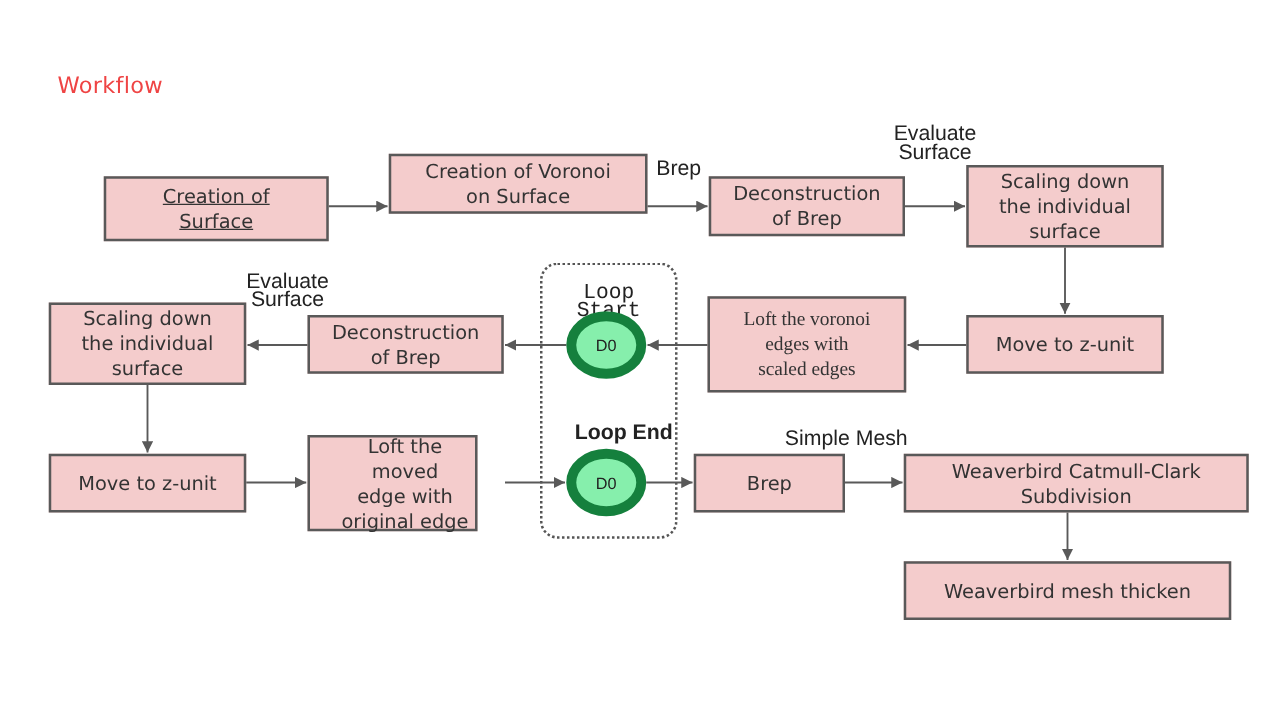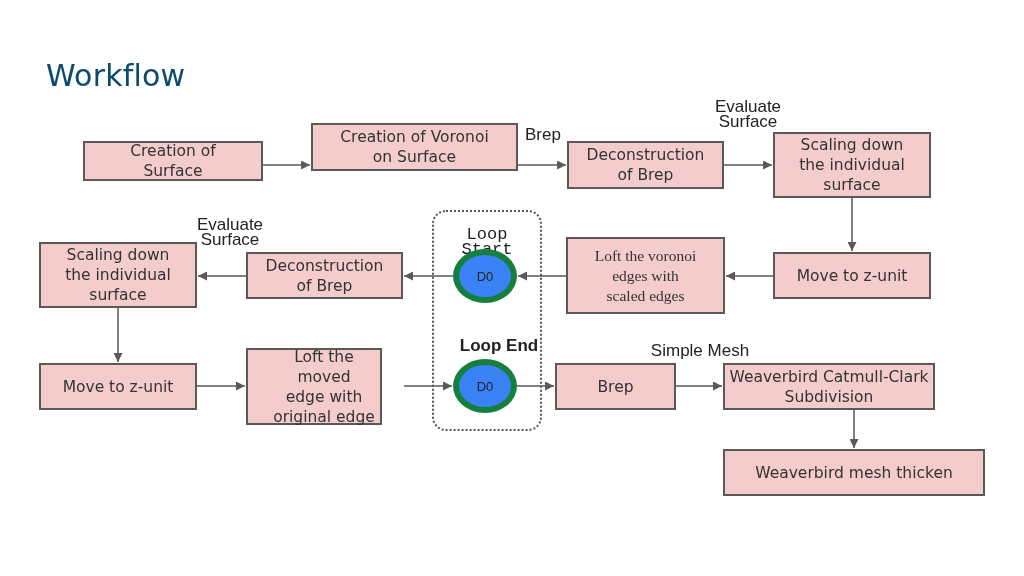--- a/index.html
+++ b/index.html
@@ -1,37 +1,37 @@
 <!DOCTYPE html>
 <html><head>
 <meta charset="utf-8">
 <style>
   html, body { margin: 0; padding: 0; }
   body { width: 1024px; height: 576px; background: #ffffff; position: relative; overflow: hidden;
          font-family: "DejaVu Sans", sans-serif; }
-  #title { position: absolute; left: 46px; top: 58px; font-size: 30px; color: #0c4a6e; font-weight: 400;
+  #title { position: absolute; left: 46px; top: 58px; font-size: 18px; color: #ef4444; font-weight: 400;
            letter-spacing: 0.2px; }
   .box { position: absolute; box-sizing: border-box; background: #f4cccc; border: 2px solid #595959;
          display: flex; align-items: center; justify-content: center; text-align: center;
          font-size: 15.5px; line-height: 20px; color: #333; white-space: pre-line; }
   .lbl { position: absolute; font-family: "Liberation Sans", sans-serif; font-size: 17px; color: #222;
          text-align: center; line-height: 15px; white-space: pre-line; }
   .node { position: absolute; box-sizing: border-box; width: 64px; height: 54px; border-radius: 50%;
-          background: #3b82f6; border: 6px solid #15803d; display: flex; align-items: center;
+          background: #86efac; border: 8px solid #15803d; display: flex; align-items: center;
           justify-content: center; font-family: "Liberation Sans", sans-serif; font-size: 13px; color: #222; }
   #loop-group { position: absolute; left: 432px; top: 210px; width: 110px; height: 221px;
                 border: 2px dotted #555; border-radius: 14px; box-sizing: border-box; }
   svg#arrows { position: absolute; left: 0; top: 0; }
 </style>
 </head>
 <body>
 
 <div id="title">Workflow</div>
 
-<div class="box" style="left:83px;top:141px;width:180px;height:40px;">Creation of
+<div class="box" style="left:83px;top:141px;width:180px;height:52px;text-decoration:underline;">Creation of
 Surface</div>
 <div class="box" style="left:311px;top:123px;width:207px;height:48px;">Creation of Voronoi
 on Surface</div>
 <div class="box" style="left:567px;top:141px;width:157px;height:48px;">Deconstruction
 of Brep</div>
 <div class="box" style="left:773px;top:132px;width:158px;height:66px;">Scaling down
 the individual
 surface</div>
 
 <div class="box" style="left:39px;top:242px;width:158px;height:66px;">Scaling down
@@ -42,36 +42,36 @@
 <div class="box" style="left:566px;top:237px;width:159px;height:77px;font-family:Liberation Serif, serif;">Loft the voronoi
 edges with
 scaled edges</div>
 <div class="box" style="left:773px;top:252px;width:158px;height:47px;">Move to z-unit</div>
 
 <div class="box" style="left:39px;top:363px;width:158px;height:47px;">Move to z-unit</div>
 <div class="box" style="left:246px;top:348px;width:136px;height:77px;padding-left:20px;">Loft the moved
 edge with
 original edge</div>
 <div class="box" style="left:555px;top:363px;width:121px;height:47px;">Brep</div>
-<div class="box" style="left:723px;top:363px;width:212px;height:47px;">Weaverbird Catmull-Clark
+<div class="box" style="left:723px;top:363px;width:276px;height:47px;">Weaverbird Catmull-Clark
 Subdivision</div>
 <div class="box" style="left:723px;top:449px;width:262px;height:47px;">Weaverbird mesh thicken</div>
 
 <div id="loop-group"></div>
 <div class="lbl" style="left:444px;top:227px;width:86px;font-family:Liberation Mono, monospace;">Loop Start</div>
 <div class="node" style="left:453px;top:249px;">D0</div>
 <div class="lbl" style="left:456px;top:338px;width:86px;font-weight:bold;">Loop End</div>
 <div class="node" style="left:453px;top:359px;">D0</div>
 
 <div class="lbl" style="left:518px;top:127px;width:50px;">Brep</div>
 <div class="lbl" style="left:712px;top:99px;width:72px;">Evaluate
 Surface</div>
 <div class="lbl" style="left:194px;top:217px;width:72px;">Evaluate
 Surface</div>
-<div class="lbl" style="left:650px;top:343px;width:100px;">Simple Mesh</div>
+<div class="lbl" style="left:627px;top:343px;width:100px;">Simple Mesh</div>
 
 <svg id="arrows" width="1024" height="576">
   <defs>
     <marker id="ah" viewBox="0 0 10 10" refX="10" refY="5" markerWidth="6" markerHeight="6" orient="auto-start-reverse">
       <path d="M0,0 L10,5 L0,10 z" fill="#595959"></path>
     </marker>
   </defs>
   <g stroke="#595959" stroke-width="1.5" fill="none">
     <line x1="263" y1="165" x2="310" y2="165" marker-end="url(#ah)"></line>
     <line x1="518" y1="165" x2="566" y2="165" marker-end="url(#ah)"></line>

